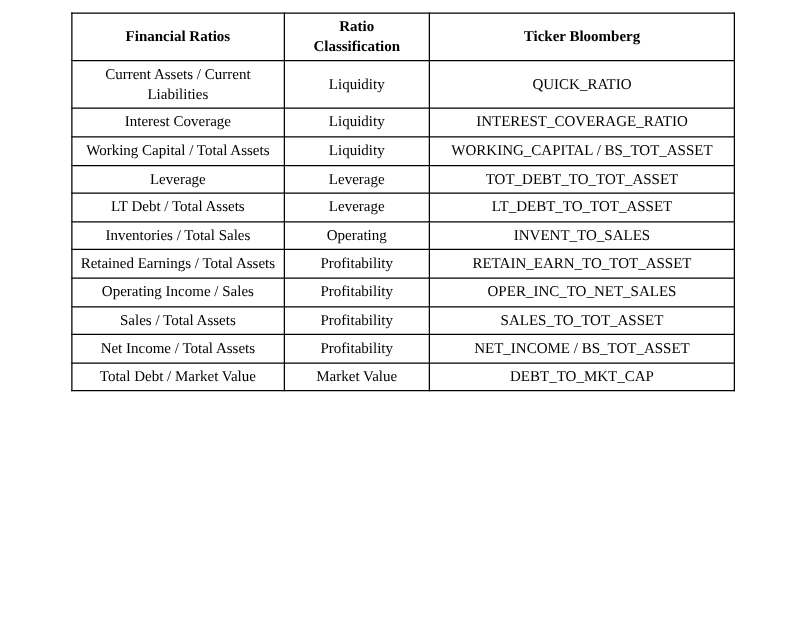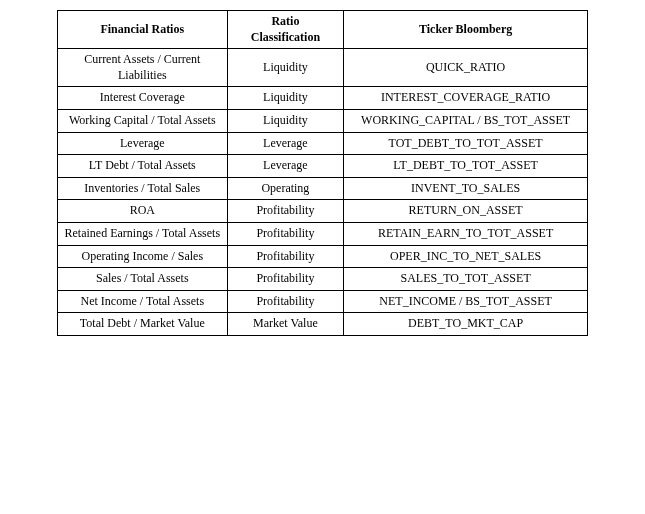--- a/index.html
+++ b/index.html
@@ -73,25 +73,20 @@
         <td class="col-ratios">LT Debt / Total Assets</td>
         <td class="col-class">Leverage</td>
         <td class="col-ticker">LT_DEBT_TO_TOT_ASSET</td>
       </tr>
       <tr>
         <td class="col-ratios">Inventories / Total Sales</td>
         <td class="col-class">Operating</td>
         <td class="col-ticker">INVENT_TO_SALES</td>
       </tr>
       <tr>
-        <td class="col-ratios">ROA</td>
-        <td class="col-class">Profitability</td>
-        <td class="col-ticker">RETURN_ON_ASSET</td>
-      </tr>
-      <tr>
         <td class="col-ratios">Retained Earnings / Total Assets</td>
         <td class="col-class">Profitability</td>
         <td class="col-ticker">RETAIN_EARN_TO_TOT_ASSET</td>
       </tr>
       <tr>
         <td class="col-ratios">Operating Income / Sales</td>
         <td class="col-class">Profitability</td>
         <td class="col-ticker">OPER_INC_TO_NET_SALES</td>
       </tr>
       <tr>

